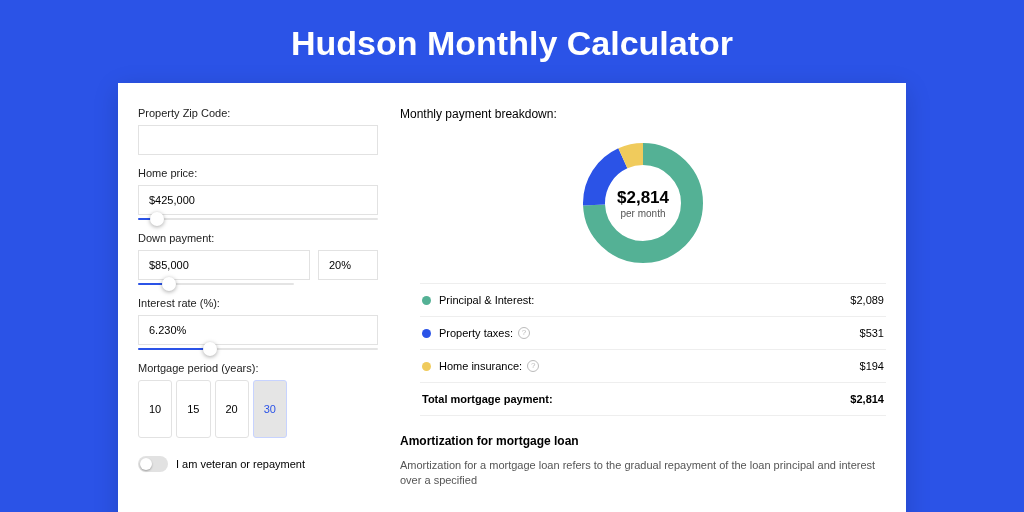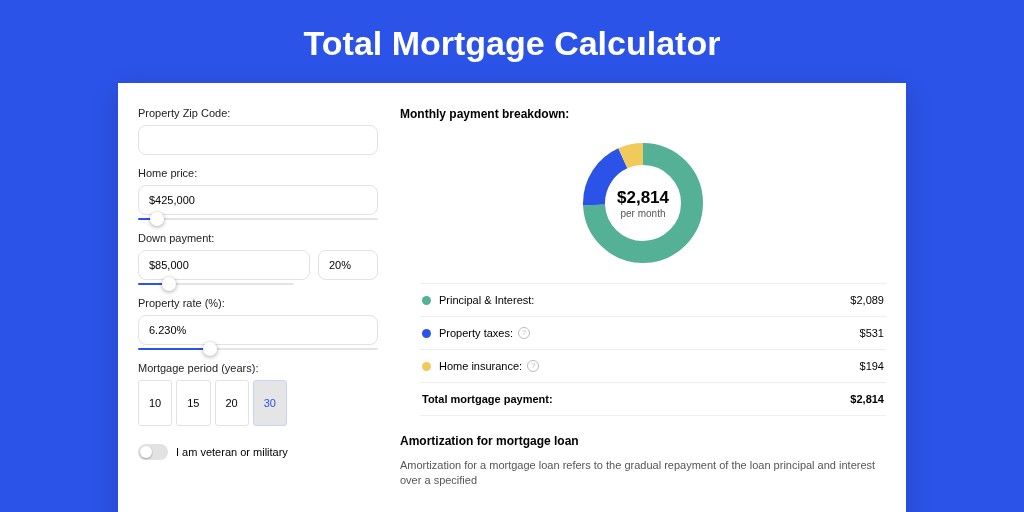--- a/index.html
+++ b/index.html
@@ -4,55 +4,55 @@
 <style>
   * { box-sizing: border-box; margin: 0; padding: 0; }
   html, body { width: 1024px; height: 512px; overflow: hidden; font-family: -apple-system, BlinkMacSystemFont, "Segoe UI", Arial, sans-serif; }
   body { background: #2b53e7; }
   .page-title { text-align: center; color: #fff; font-size: 34px; font-weight: 700; padding: 24px 0 20px; }
   .card { background: #fff; width: 788px; margin: 0 auto; box-shadow: 0 6px 24px rgba(0,0,0,.15); display: flex; padding: 24px 20px 40px; gap: 22px; min-height: 420px; }
   .col-left { width: 240px; }
   .col-right { flex: 1; }
   .field { margin-bottom: 12px; }
   .field-label { font-size: 11px; color: #222; margin-bottom: 6px; }
-  .input { width: 100%; height: 30px; border: 1px solid #e2e2e2; border-radius: 8px; padding: 0 10px; font-size: 11px; color: #000; }
+  .input { width: 100%; height: 30px; border: 1px solid #e2e2e2; border-radius: 0; padding: 0 10px; font-size: 11px; color: #000; }
   .slider-track { position: relative; height: 2px; background: #e4e4e4; margin-top: 3px; border-radius: 2px; }
   .slider-fill { position: absolute; left:0; top:0; bottom:0; background: #2b53e7; border-radius: 2px; }
   .slider-thumb { position: absolute; top: 50%; transform: translate(-50%,-50%); width: 14px; height: 14px; background: #fff; border-radius: 50%; box-shadow: 0 1px 4px rgba(0,0,0,.35); }
   .row { display: flex; gap: 8px; }
   .row .input { flex: 1; }
   .input.small { width: 60px; flex: none; }
   .seg { display: flex; gap: 4px; }
-  .seg-btn { font-size: 11px; padding: 16px 10px; border: 1px solid #e2e2e2; border-radius: 3px; cursor: pointer; background: #fff; }
+  .seg-btn { font-size: 11px; padding: 22px 10px; border: 1px solid #e2e2e2; border-radius: 3px; cursor: pointer; background: #fff; }
   .seg-btn.active { background: #e5e5e5; color: #2b53e7; border-color: #c7d3ff; }
   .toggle-row { display: flex; align-items: center; gap: 8px; margin-top: 18px; }
   .toggle { width: 30px; height: 16px; border-radius: 999px; background: #e2e2e2; position: relative; }
   .toggle::after { content:""; position:absolute; left:2px; top:2px; width:12px; height:12px; border-radius:50%; background:#fff; box-shadow:0 1px 2px rgba(0,0,0,.3); }
-  .section-title { font-size: 12px; font-weight: 700; color: #000; margin-bottom: 14px; }
+  .section-title { font-size: 12px; font-weight: 400; color: #000; margin-bottom: 14px; }
   .donut-wrap { display:flex; justify-content:center; padding: 6px 0 18px; }
   .donut { position: relative; width: 124px; height: 124px; }
   .donut svg { transform: rotate(-90deg); }
   .donut-center { position:absolute; inset:0; display:flex; flex-direction:column; align-items:center; justify-content:center; }
   .donut-val { font-size: 17px; font-weight:700; }
   .donut-sub { font-size: 10px; color:#555; }
   .legend { border-top: 1px solid #eee; margin-left: 20px; }
   .legend-row { display:flex; align-items:center; padding: 10px 2px; border-bottom:1px solid #eee; font-size:11px; }
   .dot { width:9px; height:9px; border-radius:50%; margin-right:8px; }
   .legend-label { flex:1; display:flex; align-items:center; gap:5px; }
   .legend-val { font-weight:400; }
   .legend-row.total .legend-label, .legend-row.total .legend-val { font-weight:700; }
   .help { width:12px; height:12px; border-radius:50%; border:1px solid #bbb; color:#bbb; font-size:8px; line-height:10px; text-align:center; }
   .amort { margin-top: 18px; }
   .amort-title { font-size: 12px; font-weight:700; margin-bottom: 10px; }
   .amort-text { font-size: 11px; color:#555; line-height:1.4; }
 </style>
 </head>
 <body>
 
-<h1 class="page-title">Total Mortgage Calculator</h1>
+<h1 class="page-title">Hudson Monthly Calculator</h1>
 
 <div class="card">
 
   <div class="col-left">
 
     <div class="field">
       <div class="field-label">Property Zip Code:</div>
       <input class="input" value="" style="">
     </div>
 
@@ -71,41 +71,41 @@
         <input class="input" value="$85,000" style="">
         <input class="input small" value="20%" style="">
       </div>
       <div class="slider-track" style="width:65%;">
         <div class="slider-fill" style="width:20%"></div>
         <div class="slider-thumb" style="left:20%"></div>
       </div>
     </div>
 
     <div class="field">
-      <div class="field-label">Property rate (%):</div>
+      <div class="field-label">Interest rate (%):</div>
       <input class="input" value="6.230%" style="">
       <div class="slider-track">
         <div class="slider-fill" style="width:30%"></div>
         <div class="slider-thumb" style="left:30%"></div>
       </div>
     </div>
 
     <div class="field">
       <div class="field-label">Mortgage period (years):</div>
       <div class="seg" id="period-seg">
           <div class="seg-btn">10</div>
           <div class="seg-btn">15</div>
           <div class="seg-btn">20</div>
           <div class="seg-btn active">30</div>
         </div>
     </div>
 
     <div class="toggle-row">
       <div class="toggle"></div>
-      <span style="font-size:11px;">I am veteran or military</span>
+      <span style="font-size:11px;">I am veteran or repayment</span>
     </div>
 
   </div>
 
   <div class="col-right">
     <div class="section-title">Monthly payment breakdown:</div>
 
     <div class="donut-wrap">
       <div class="donut">
         <svg width="124" height="124" viewBox="0 0 124 124" id="donut-svg">

